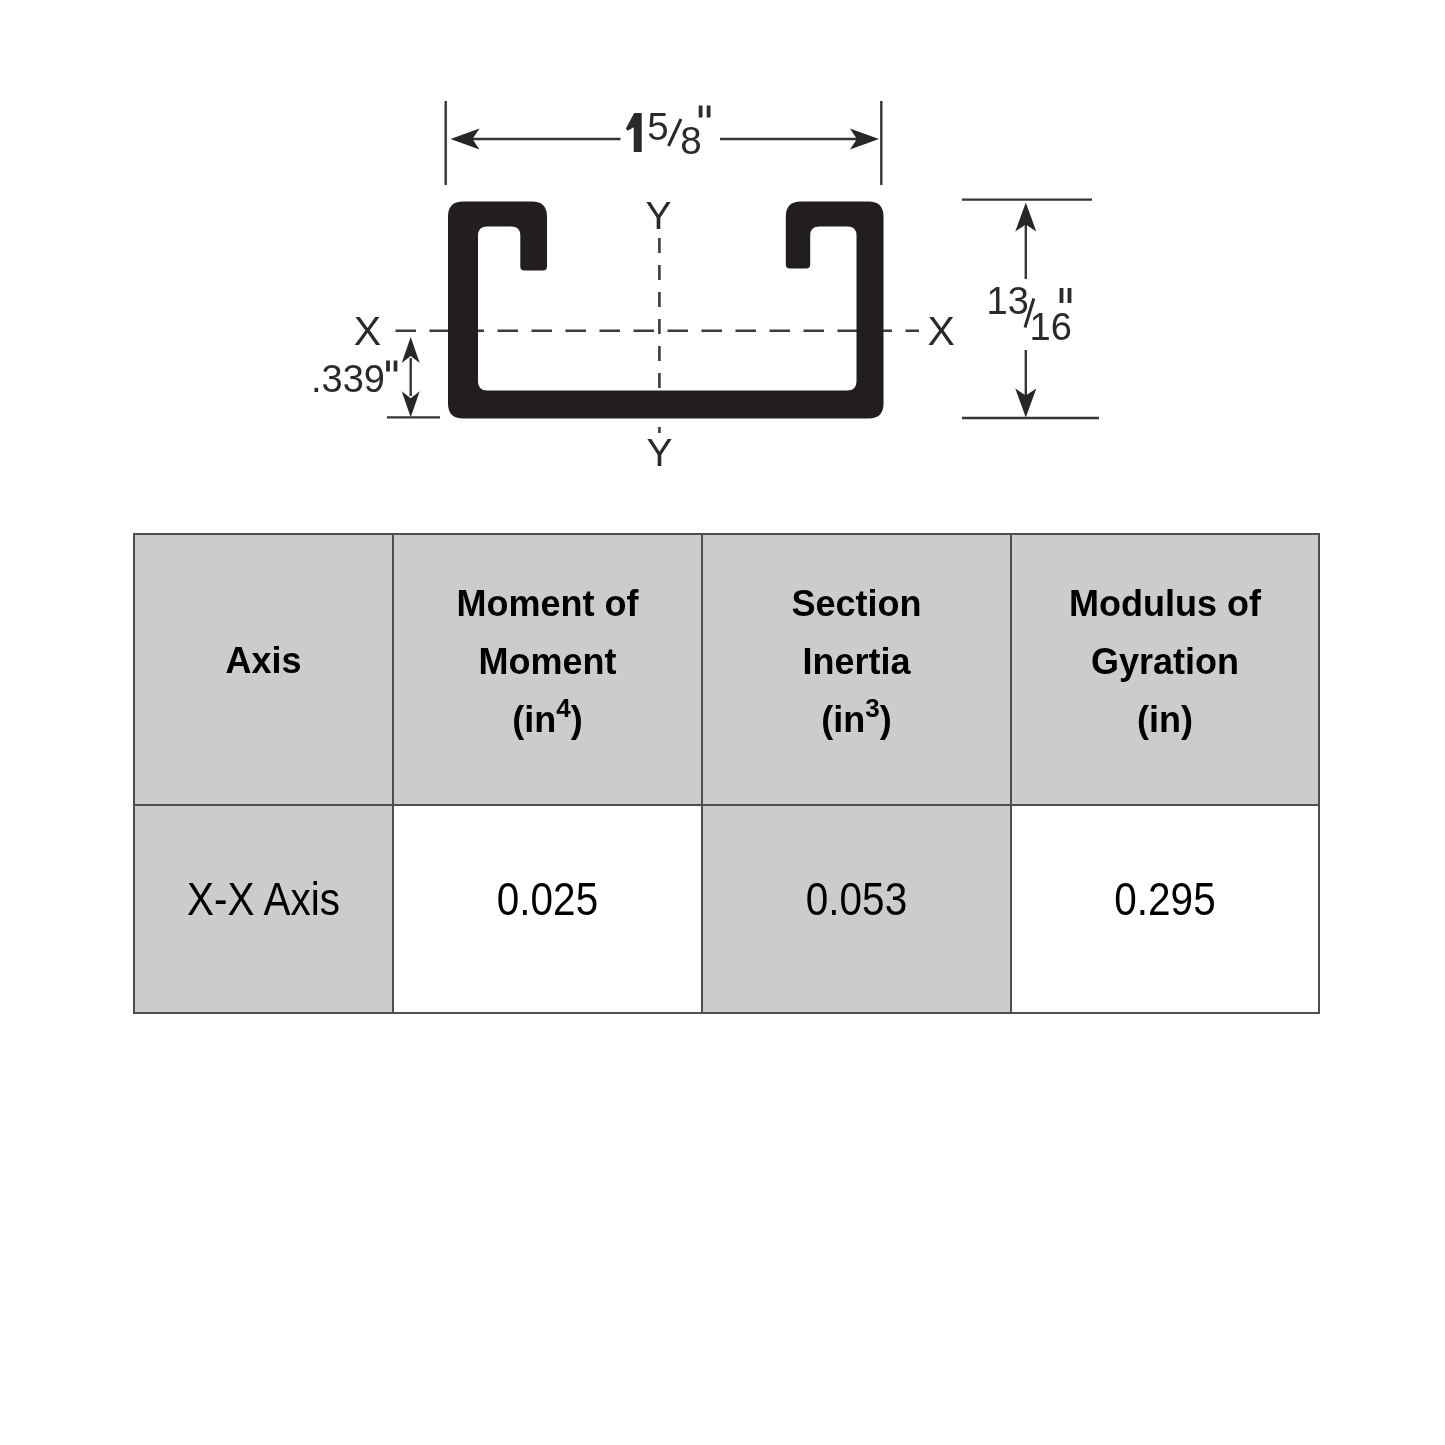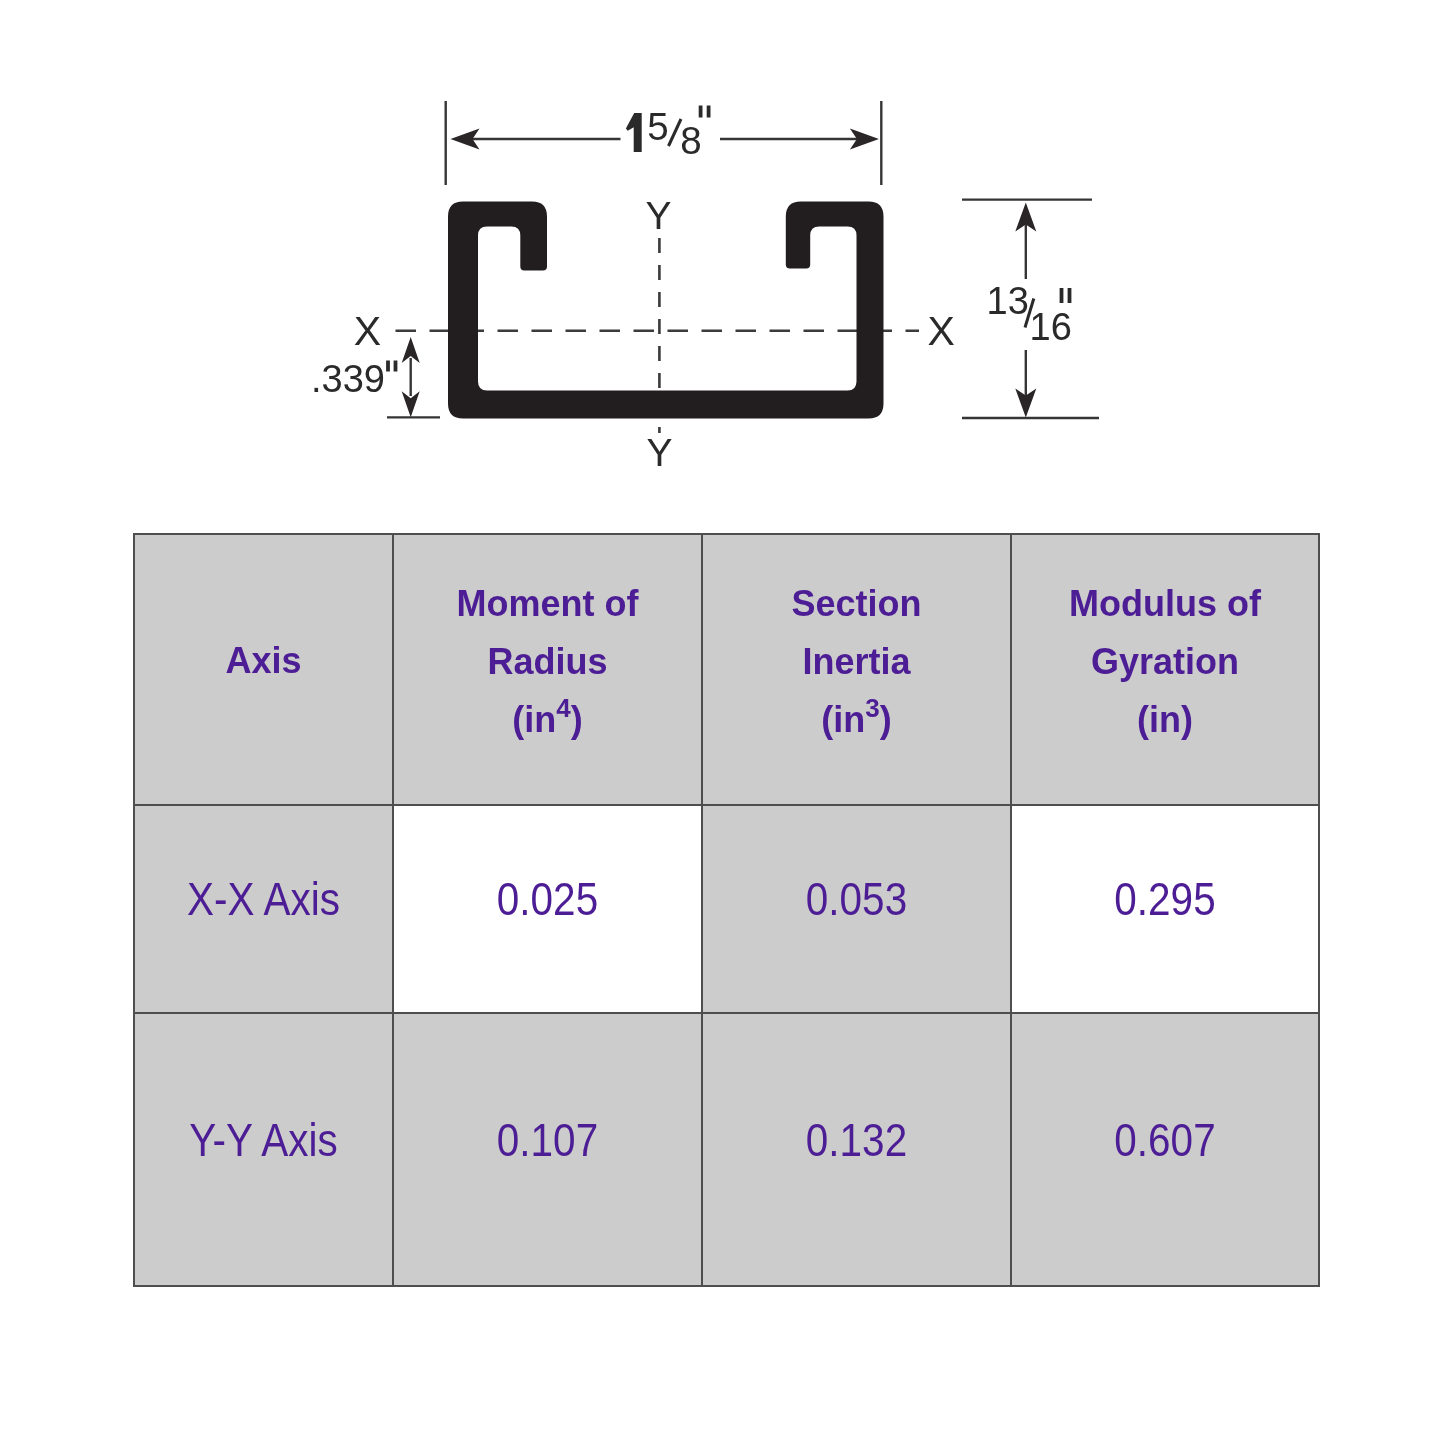--- a/index.html
+++ b/index.html
@@ -1,19 +1,19 @@
 <!DOCTYPE html>
 <html><head>
 <meta charset="utf-8">
 <style>
 html,body{margin:0;padding:0;width:1445px;height:1445px;background:#ffffff;}
 body{font-family:"Liberation Sans",sans-serif;position:relative;overflow:hidden;}
 #diagram{position:absolute;left:0;top:0;}
 #tbl{position:absolute;left:133px;top:533px;border-collapse:collapse;table-layout:fixed;}
-#tbl td{border:2px solid #4e4e4e;background:#cccccc;text-align:center;vertical-align:middle;padding:0;color:#4c1d95;}
+#tbl td{border:2px solid #4e4e4e;background:#cccccc;text-align:center;vertical-align:middle;padding:0;color:#000000;}
 #tbl td.w{background:#ffffff;}
 .hd{font-weight:bold;font-size:36px;}
 .hd .ln{line-height:58px;}
 .hd .unit{}
 .hwrap{transform:translateY(-8.5px);}
 .axwrap{transform:translateY(-9px);line-height:58px;}
 .sup{font-size:26px;vertical-align:15px;line-height:0;}
 .data{font-size:46px;line-height:52px;transform:translateY(-10px) scaleX(0.88);}
 </style>
 </head>
@@ -88,21 +88,21 @@
       <col style="width:308px">
     </colgroup>
   <tbody>
       <tr style="height:271px">
     <td class="hd">
           <div class="axwrap">Axis</div>
         </td>
     <td class="hd">
           <div class="hwrap">
             <div class="ln">Moment of</div>
-            <div class="ln">Radius</div>
+            <div class="ln">Moment</div>
             <div class="ln unit">(in<span class="sup">4</span>)</div>
           </div>
         </td>
     <td class="hd">
           <div class="hwrap">
             <div class="ln">Section</div>
             <div class="ln">Inertia</div>
             <div class="ln unit">(in<span class="sup">3</span>)</div>
           </div>
         </td>
@@ -121,28 +121,14 @@
     <td class="w">
           <div class="data">0.025</div>
         </td>
     <td>
           <div class="data">0.053</div>
         </td>
     <td class="w">
           <div class="data">0.295</div>
         </td>
   </tr>
-  <tr style="height:273px">
-    <td>
-          <div class="data">Y-Y Axis</div>
-        </td>
-    <td>
-          <div class="data">0.107</div>
-        </td>
-    <td>
-          <div class="data">0.132</div>
-        </td>
-    <td>
-          <div class="data">0.607</div>
-        </td>
-  </tr>
 </tbody>
   </table>
 
 </body></html>

